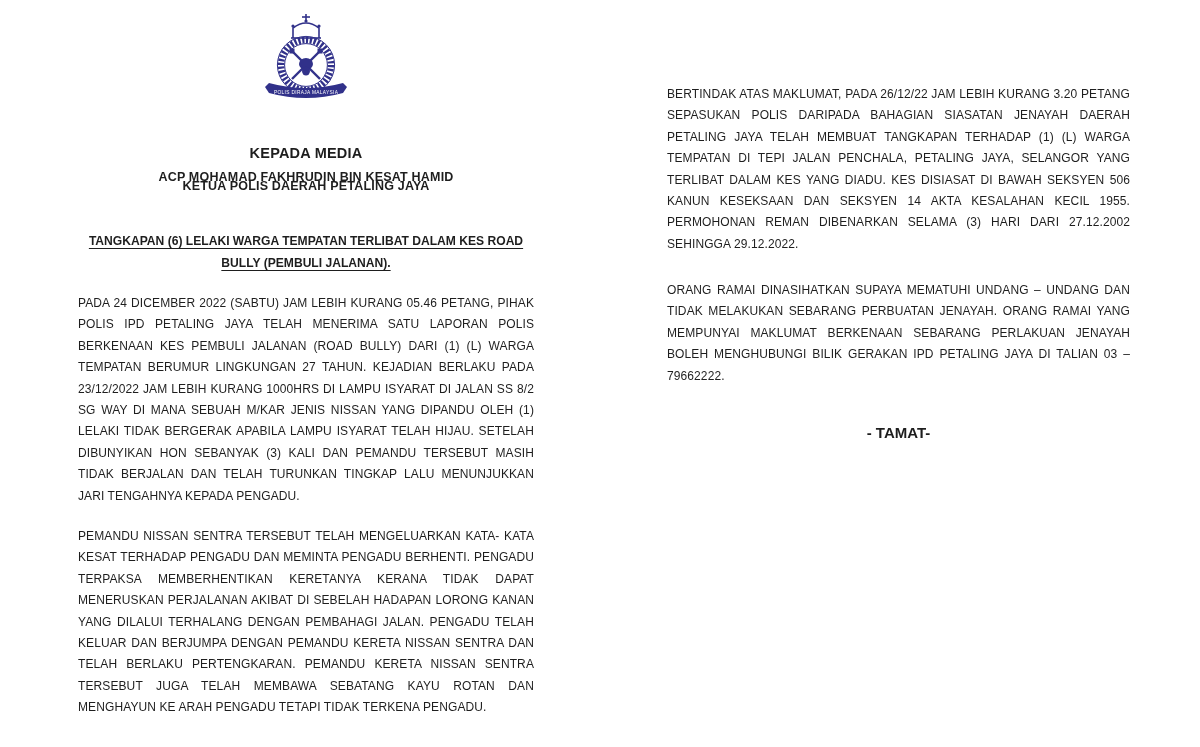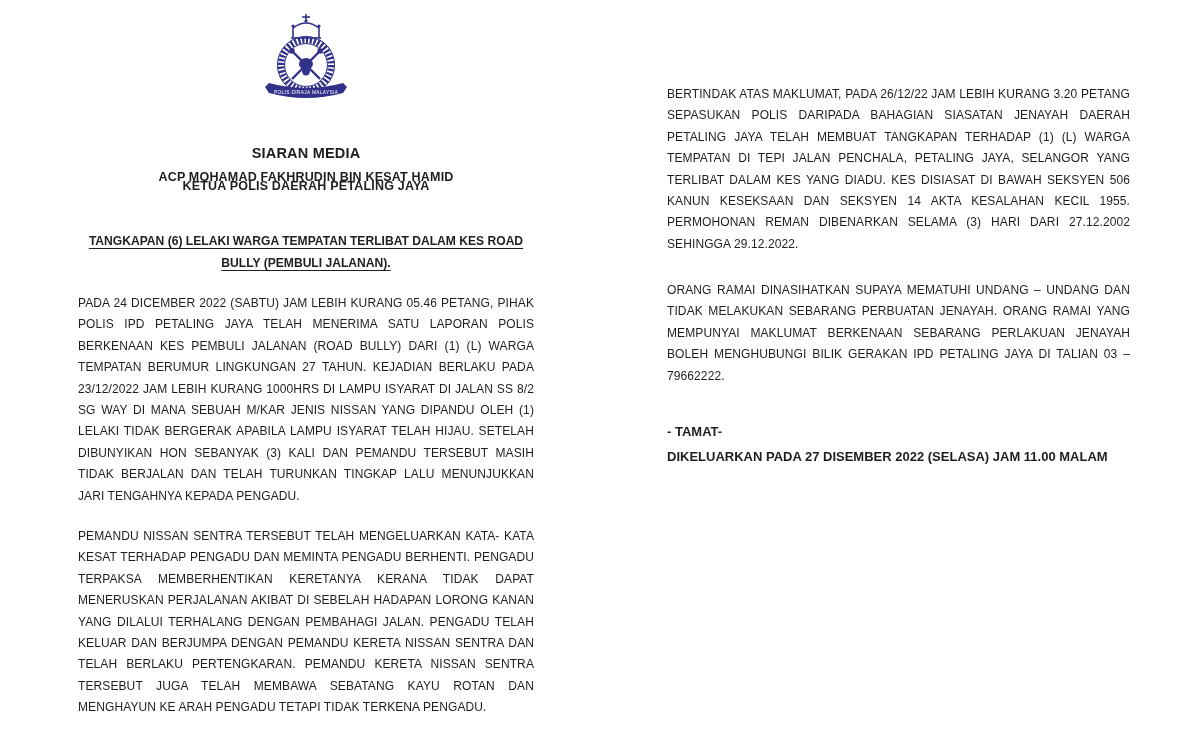--- a/index.html
+++ b/index.html
@@ -58,22 +58,23 @@
     text-underline-offset: 3px;
     text-decoration-thickness: 1.4px;
   }
   .para {
     font-size: 12px;
     line-height: 21.4px;
     text-align: justify;
     letter-spacing: 0.1px;
   }
   .center-bold {
-    font-size: 13px;
+    font-size: 15px;
     font-weight: 700;
+    text-align: center;
     white-space: nowrap;
   }
 </style>
 </head>
 <body>
 
 <div class="page">
 
   <div class="col col-left">
 
@@ -104,37 +105,36 @@
         </g>
 
         <path d="M5 70 Q42 80 79 70 L79 80 Q42 90 5 80 Z" fill="#31318a"></path>
         <path d="M5 70 L1 74 L5 80 Z" fill="#31318a"></path>
         <path d="M79 70 L83 74 L79 80 Z" fill="#31318a"></path>
         <text x="42" y="80.5" text-anchor="middle" font-size="4.8" fill="#ffffff" font-family="Liberation Sans, sans-serif" textLength="64">POLIS DIRAJA MALAYSIA</text>
       </svg>
     </div>
 
 
-    <div class="abs hdr-lg" style="top:145px">SIARAN MEDIA</div>
+    <div class="abs hdr-lg" style="top:145px">KEPADA MEDIA</div>
 
     <div class="abs hdr-md" style="top:170px">ACP MOHAMAD FAKHRUDIN BIN KESAT HAMID</div>
 
     <div class="abs hdr-md" style="top:179px">KETUA POLIS DAERAH PETALING JAYA</div>
 
     <div class="abs doc-title" style="top:230px">TANGKAPAN (6) LELAKI WARGA TEMPATAN TERLIBAT DALAM KES ROAD BULLY (PEMBULI JALANAN).</div>
 
     <div class="abs para" style="top:293px">PADA 24 DICEMBER 2022 (SABTU) JAM LEBIH KURANG 05.46 PETANG, PIHAK POLIS IPD PETALING JAYA TELAH MENERIMA SATU LAPORAN POLIS BERKENAAN KES PEMBULI JALANAN (ROAD BULLY) DARI (1) (L) WARGA TEMPATAN BERUMUR LINGKUNGAN 27 TAHUN. KEJADIAN BERLAKU PADA 23/12/2022 JAM LEBIH KURANG 1000HRS DI LAMPU ISYARAT DI JALAN SS 8/2 SG WAY DI MANA SEBUAH M/KAR JENIS NISSAN YANG DIPANDU OLEH (1) LELAKI TIDAK BERGERAK APABILA LAMPU ISYARAT TELAH HIJAU. SETELAH DIBUNYIKAN HON SEBANYAK (3) KALI DAN PEMANDU TERSEBUT MASIH TIDAK BERJALAN DAN TELAH TURUNKAN TINGKAP LALU MENUNJUKKAN JARI TENGAHNYA KEPADA PENGADU.</div>
 
     <div class="abs para" style="top:526px">PEMANDU NISSAN SENTRA TERSEBUT TELAH MENGELUARKAN KATA- KATA KESAT TERHADAP PENGADU DAN MEMINTA PENGADU BERHENTI. PENGADU TERPAKSA MEMBERHENTIKAN KERETANYA KERANA TIDAK DAPAT MENERUSKAN PERJALANAN AKIBAT DI SEBELAH HADAPAN LORONG KANAN YANG DILALUI TERHALANG DENGAN PEMBAHAGI JALAN. PENGADU TELAH KELUAR DAN BERJUMPA DENGAN PEMANDU KERETA NISSAN SENTRA DAN TELAH BERLAKU PERTENGKARAN. PEMANDU KERETA NISSAN SENTRA TERSEBUT JUGA TELAH MEMBAWA SEBATANG KAYU ROTAN DAN MENGHAYUN KE ARAH PENGADU TETAPI TIDAK TERKENA PENGADU.</div>
   </div>
 
   <div class="col col-right">
 
     <div class="abs para" style="top:84px">BERTINDAK ATAS MAKLUMAT, PADA 26/12/22 JAM LEBIH KURANG 3.20 PETANG SEPASUKAN POLIS DARIPADA BAHAGIAN SIASATAN JENAYAH DAERAH PETALING JAYA TELAH MEMBUAT TANGKAPAN TERHADAP (1) (L) WARGA TEMPATAN DI TEPI JALAN PENCHALA, PETALING JAYA, SELANGOR YANG TERLIBAT DALAM KES YANG DIADU. KES DISIASAT DI BAWAH SEKSYEN 506 KANUN KESEKSAAN DAN SEKSYEN 14 AKTA KESALAHAN KECIL 1955. PERMOHONAN REMAN DIBENARKAN SELAMA (3) HARI DARI 27.12.2002 SEHINGGA 29.12.2022.</div>
 
     <div class="abs para" style="top:280px">ORANG RAMAI DINASIHATKAN SUPAYA MEMATUHI UNDANG – UNDANG DAN TIDAK MELAKUKAN SEBARANG PERBUATAN JENAYAH. ORANG RAMAI YANG MEMPUNYAI MAKLUMAT BERKENAAN SEBARANG PERLAKUAN JENAYAH BOLEH MENGHUBUNGI BILIK GERAKAN IPD PETALING JAYA DI TALIAN 03 – 79662222.</div>
 
     <div class="abs center-bold" style="top:424px">- TAMAT-</div>
 
-    <div class="abs center-bold" style="top:449px">DIKELUARKAN PADA 27 DISEMBER 2022 (SELASA) JAM 11.00 MALAM</div>
   </div>
 
 </div>
 
 </body></html>

